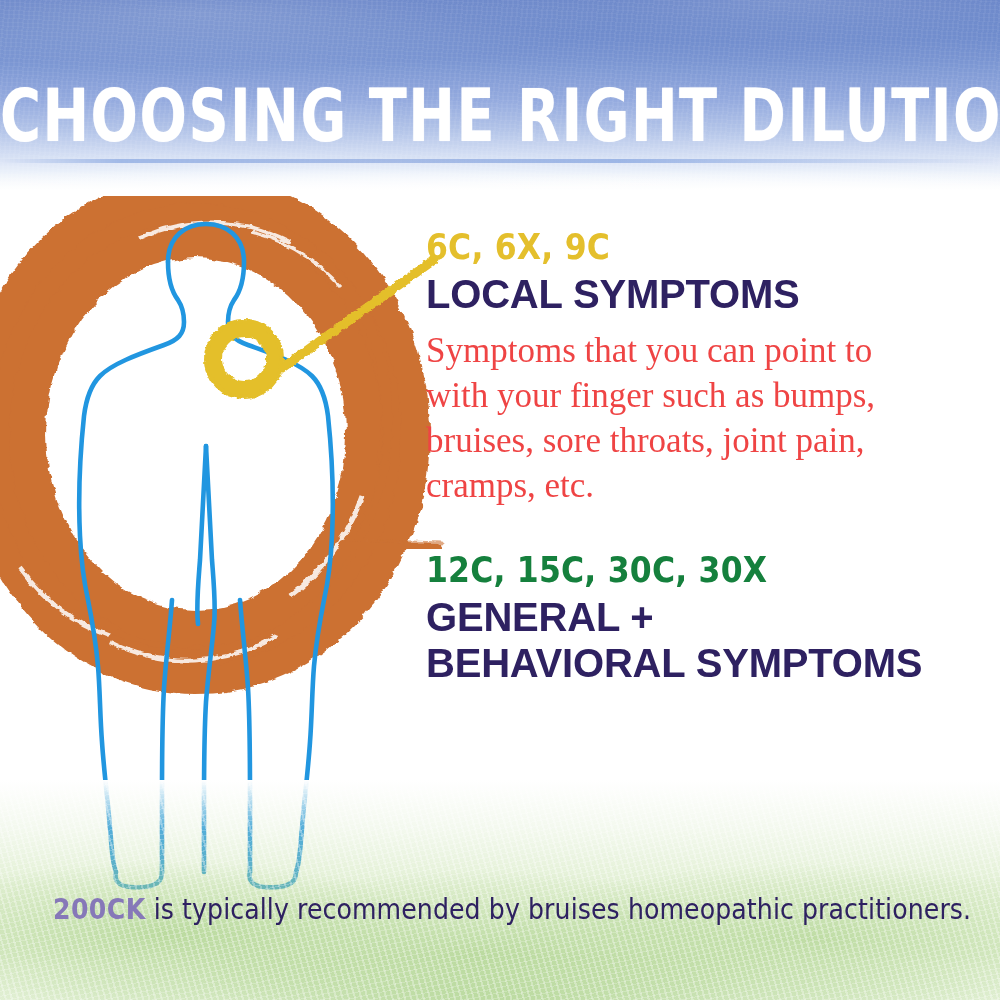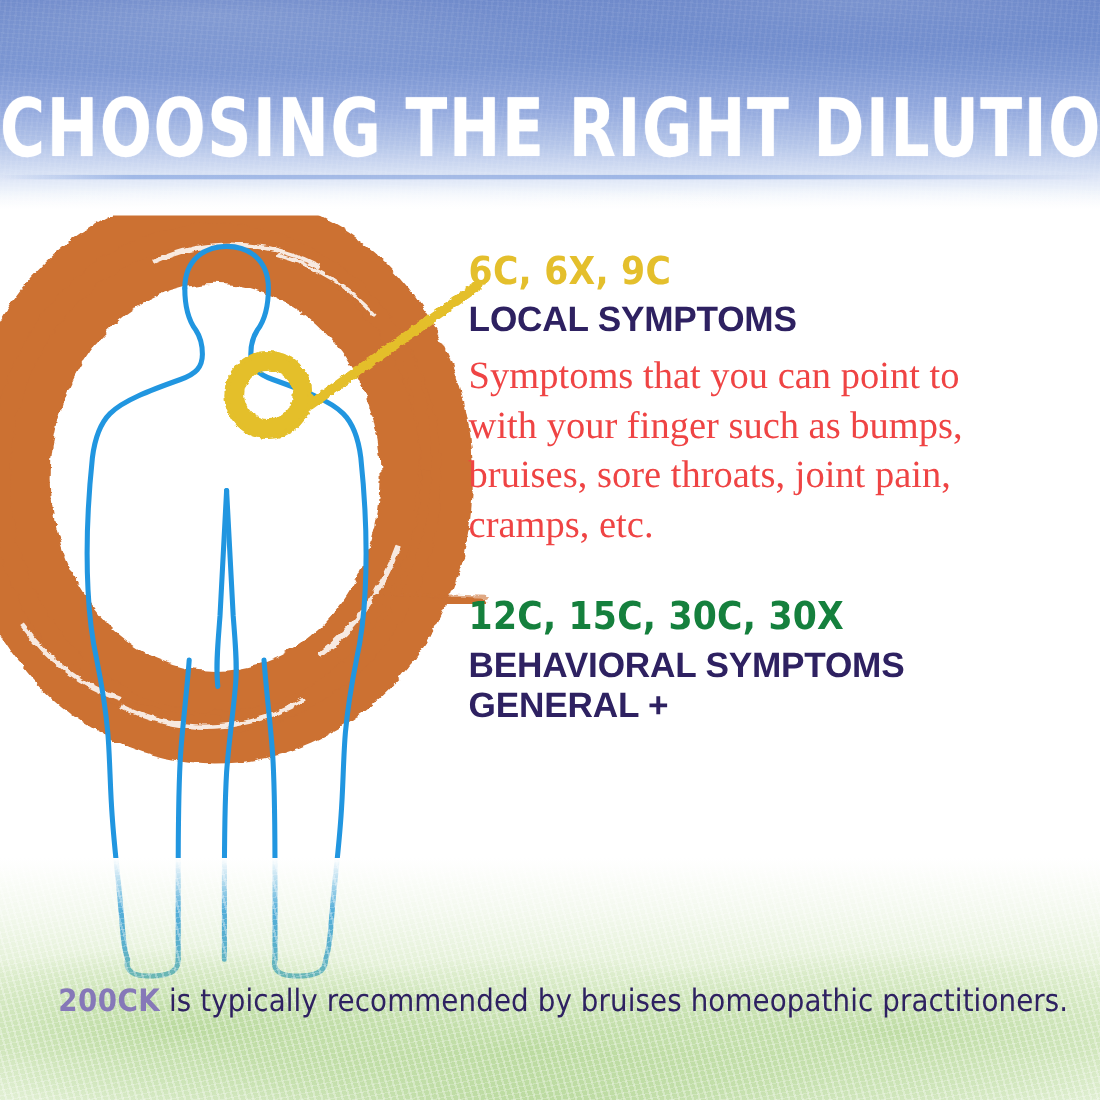--- a/index.html
+++ b/index.html
@@ -86,21 +86,21 @@
     font-size:35px;
     letter-spacing:.2px;
     line-height:1.0;
     white-space:nowrap;
   }
   .dose-yellow { color:#e4bf2c; }
   .dose-orange { color:#15803d; }
   .cat-heading {
     font-family:"Liberation Sans", sans-serif;
     font-weight:bold;
-    font-size:32px;
+    font-size:40px;
     line-height:1.13;
     color:#2e2161;
     letter-spacing:-.2px;
     margin-top:7px;
   }
   .desc {
     font-family:Liberation Serif, serif;
     font-weight:normal;
     font-size:35px;
     line-height:1.28;
@@ -264,22 +264,22 @@
 
     <div class="block" id="block-local">
       <div class="dose-line dose-yellow">6C, 6X, 9C</div>
       <div class="cat-heading">LOCAL SYMPTOMS</div>
       <div class="desc">Symptoms that you can point to with your finger such as bumps, bruises, sore throats, joint pain, cramps, etc.</div>
     </div>
 
     <div class="block" id="block-general">
       <div class="dose-line dose-orange">12C, 15C, 30C, 30X</div>
       <div class="cat-heading">
+        <div>GENERAL +</div>
         <div>BEHAVIORAL SYMPTOMS</div>
-        <div>GENERAL +</div>
       </div>
     </div>
 
   </div>
 
   <div id="footer-band">
     <div id="footer-wash"></div>
   </div>
   <div id="footer-note"><span class="potency">200CK</span><span> is typically recommended by bruises homeopathic practitioners.</span></div>
 

